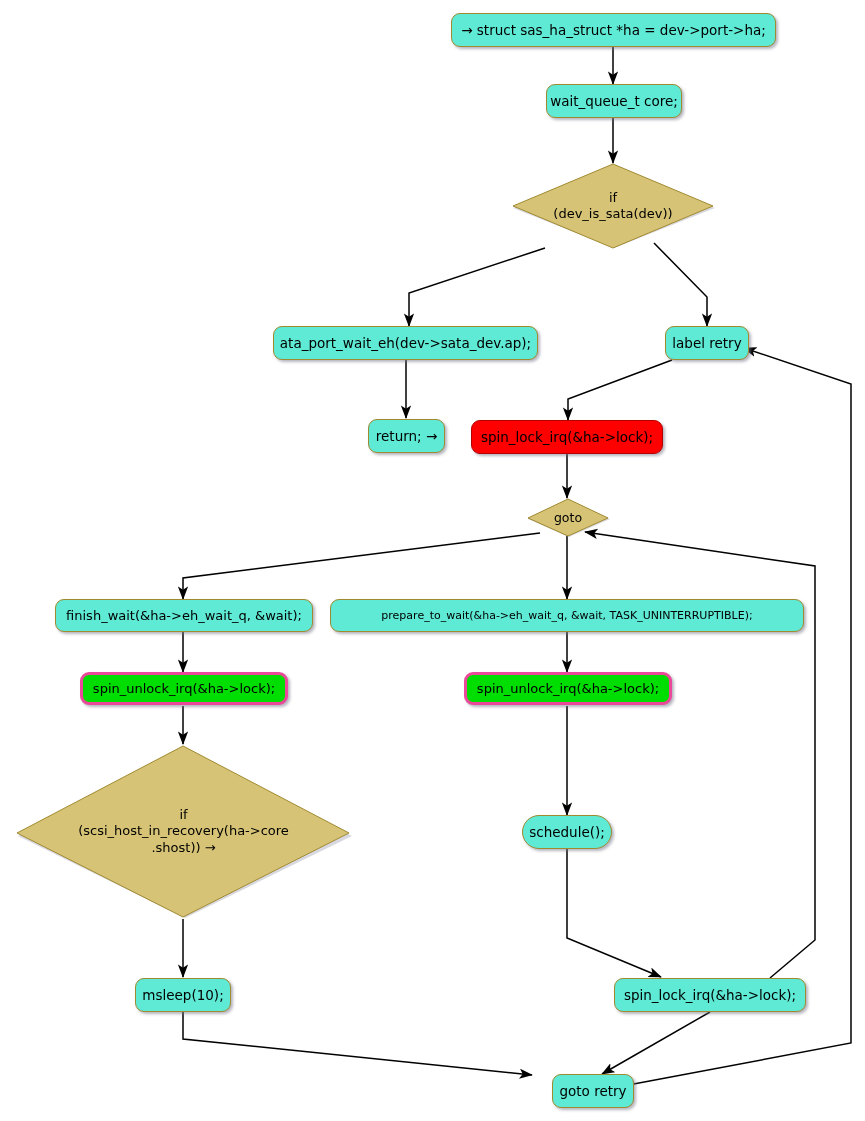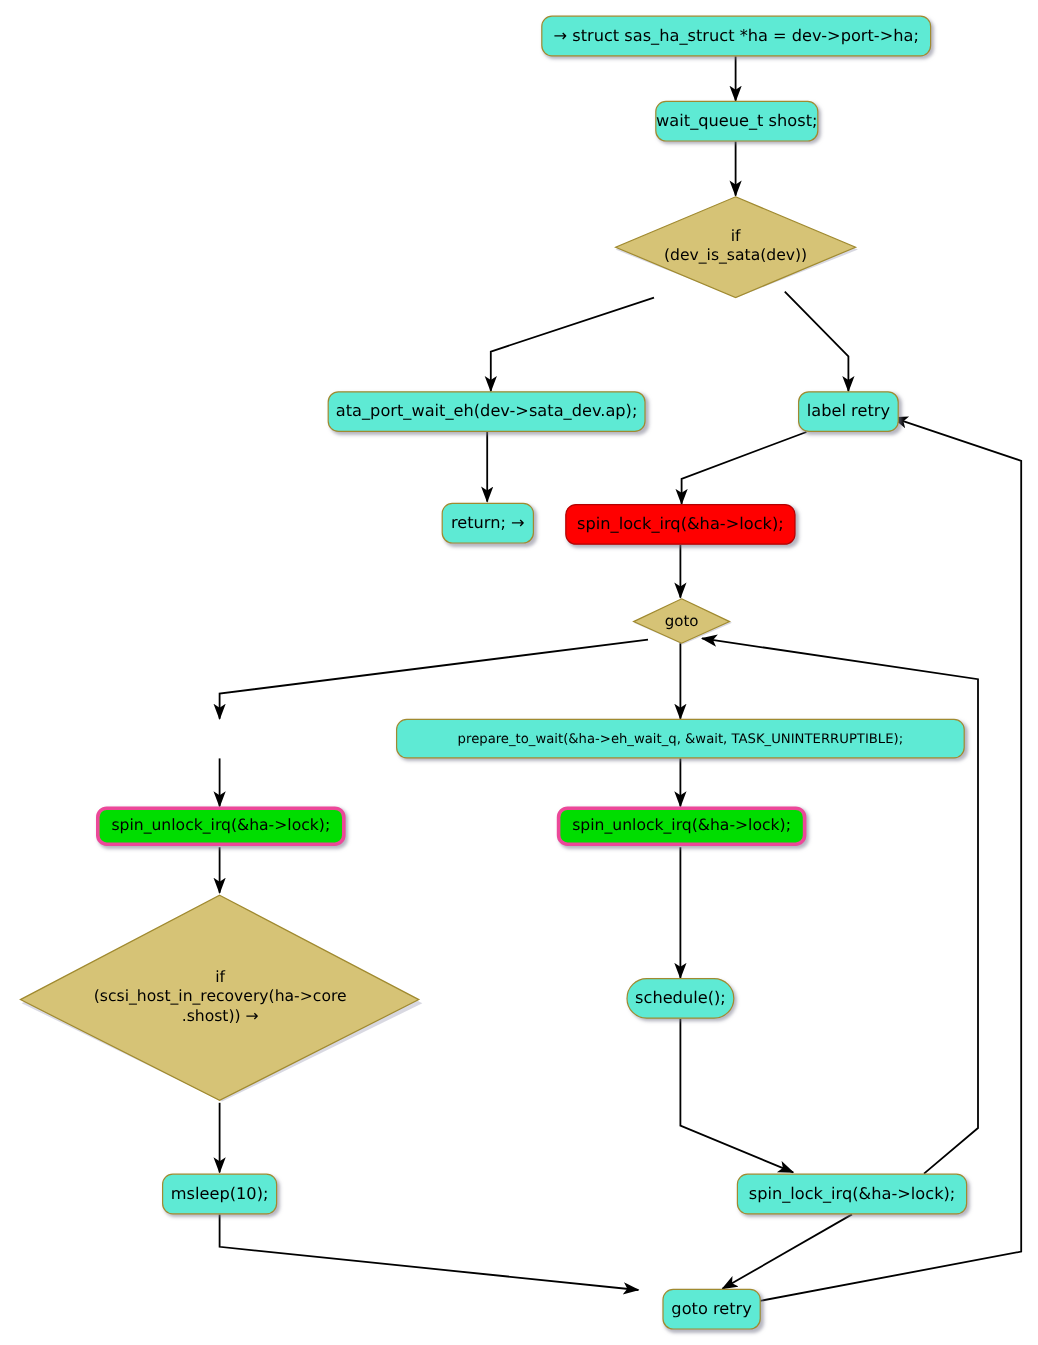--- a/index.html
+++ b/index.html
@@ -126,21 +126,21 @@
       <path d="M183,1012 L183,1039 L532,1075"></path>
 
       <path d="M710,1012 L602,1074"></path>
 
       <path d="M607,1089 L851,1043 L851,384 L744,348"></path>
     </g>
   </svg>
 
   <div class="node rect" style="left:451px; top:13px; width:325px; height:34px; font-size:13.5px;">→ struct sas_ha_struct *ha = dev-&gt;port-&gt;ha;</div>
 
-  <div class="node rect" style="left:546px; top:84px; width:136px; height:34px; font-size:13.5px;">wait_queue_t shost;</div>
+  <div class="node rect" style="left:546px; top:84px; width:136px; height:34px; font-size:13.5px;">wait_queue_t core;</div>
 
   <div class="diamond-wrap" style="left:510px; top:163px; width:206px; height:86px;">
     <svg class="diamond-shape" viewBox="0 0 206 86" xmlns="http://www.w3.org/2000/svg">
       <polygon points="104,5 205,45 104,85 3,45" fill="#b8b8c8" opacity="0.55"></polygon>
       <polygon points="103,1 203,43 103,85 3,43" fill="#d6c376" stroke="#a08a30" stroke-width="1"></polygon>
     </svg>
     <div class="diamond-label" style="font-size:13px;">if
 (dev_is_sata(dev))</div>
   </div>
 
@@ -153,20 +153,21 @@
   <div class="node rect red" style="left:471px; top:420px; width:192px; height:34px; font-size:13.5px;">spin_lock_irq(&amp;ha-&gt;lock);</div>
 
   <div class="diamond-wrap" style="left:525px; top:498px; width:86px; height:40px;">
     <svg class="diamond-shape" viewBox="0 0 86 40" xmlns="http://www.w3.org/2000/svg">
       <polygon points="44,3 85,21 44,39 3,21" fill="#b8b8c8" opacity="0.55"></polygon>
       <polygon points="43,1 83,20 43,38 3,20" fill="#d6c376" stroke="#a08a30" stroke-width="1"></polygon>
     </svg>
     <div class="diamond-label" style="font-size:12.5px;">goto</div>
   </div>
 
+  <div class="node rect" style="left:55px; top:599px; width:258px; height:33px; font-size:13px;">finish_wait(&amp;ha-&gt;eh_wait_q, &amp;wait);</div>
 
   <div class="node rect" style="left:330px; top:599px; width:474px; height:33px; font-size:11px;">prepare_to_wait(&amp;ha-&gt;eh_wait_q, &amp;wait, TASK_UNINTERRUPTIBLE);</div>
 
   <div class="node rect green" style="left:80px; top:672px; width:208px; height:33px; font-size:13px;">spin_unlock_irq(&amp;ha-&gt;lock);</div>
 
   <div class="node rect green" style="left:464px; top:672px; width:208px; height:33px; font-size:13px;">spin_unlock_irq(&amp;ha-&gt;lock);</div>
 
   <div class="diamond-wrap" style="left:14px; top:744px; width:339px; height:175px;">
     <svg class="diamond-shape" viewBox="0 0 339 175" xmlns="http://www.w3.org/2000/svg">
       <polygon points="171,6 338,92 171,174 4,92" fill="#b8b8c8" opacity="0.55"></polygon>

